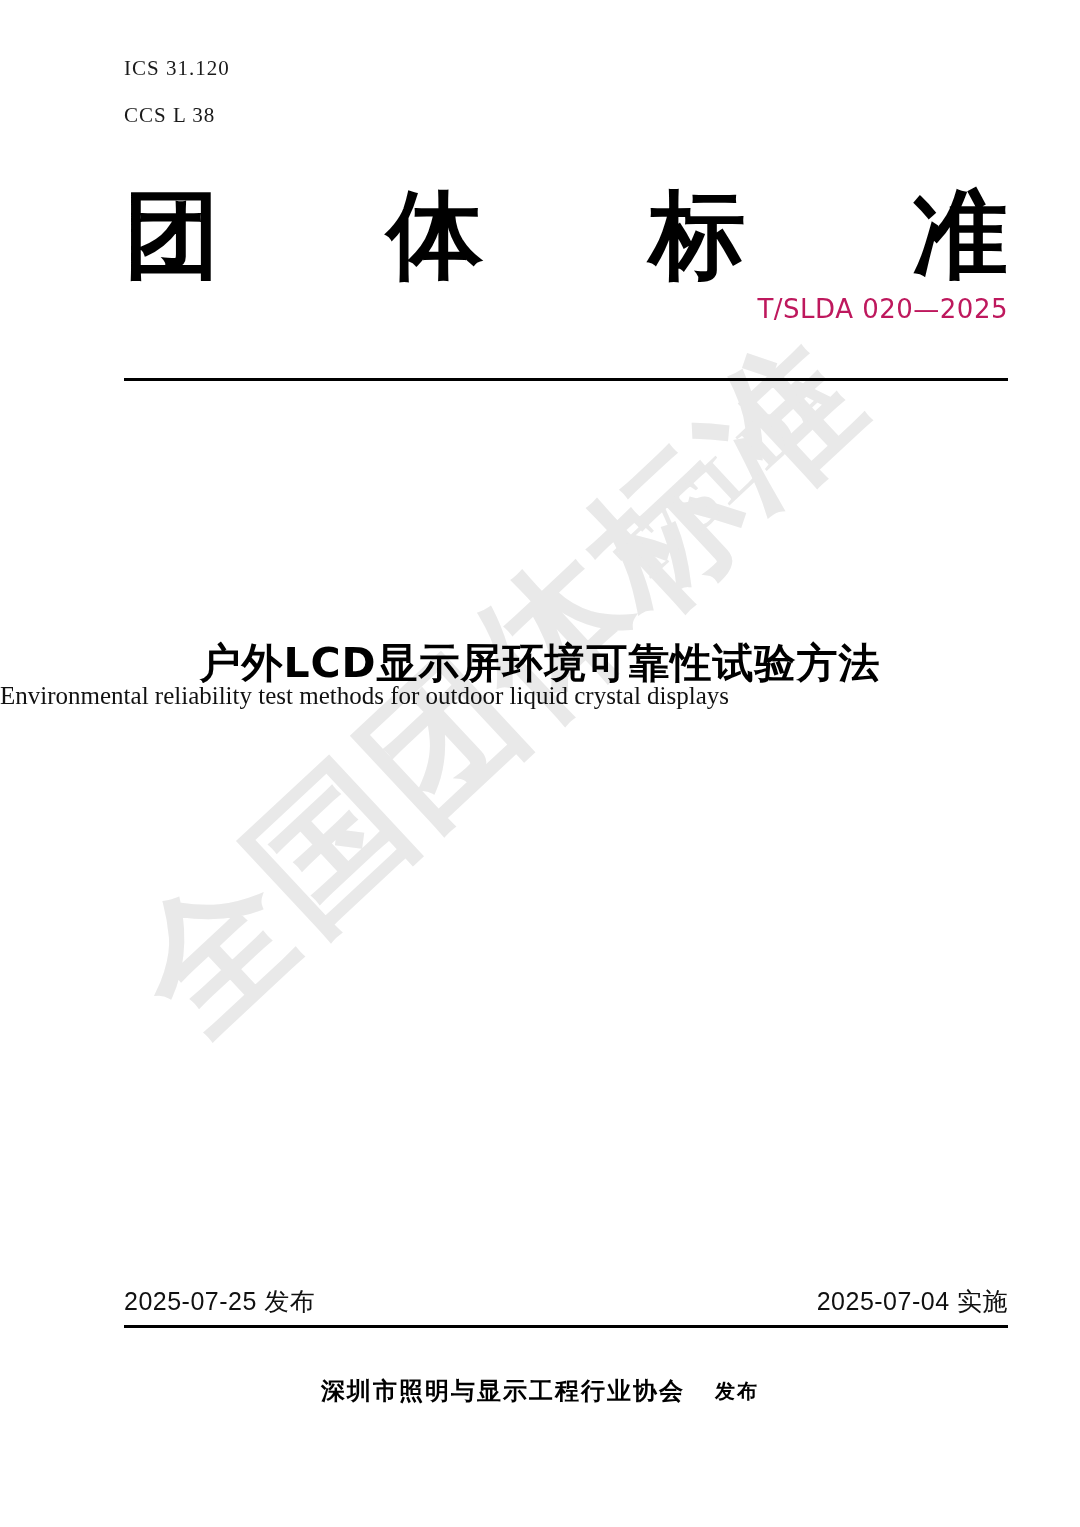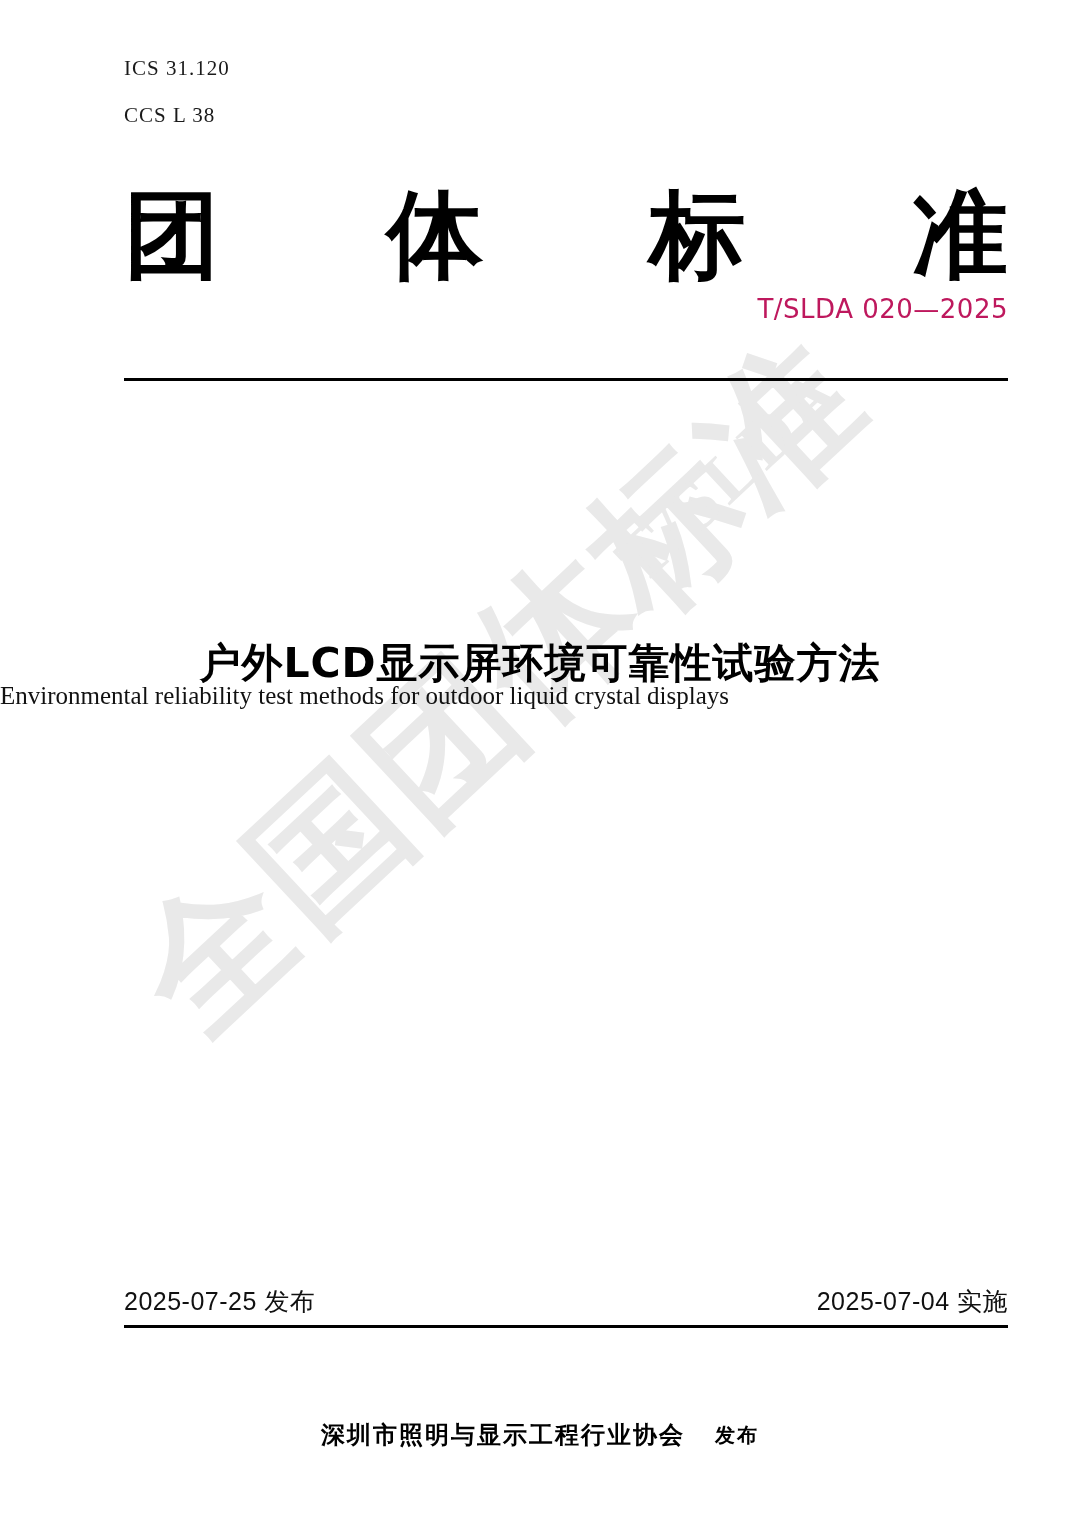--- a/index.html
+++ b/index.html
@@ -154,21 +154,20 @@
 
   .issuer {
     position: absolute;
     left: 0;
     top: 1374px;
     width: 1080px;
     display: flex;
     justify-content: center;
     align-items: center;
     gap: 30px;
-    margin-top: 44px;
   }
   .issuer-names {
     font-family: "DejaVu Sans", sans-serif;
     font-weight: bold;
     font-size: 24px;
     line-height: 1.45;
     letter-spacing: 2px;
     text-align: center;
     color: #000000;
   }

